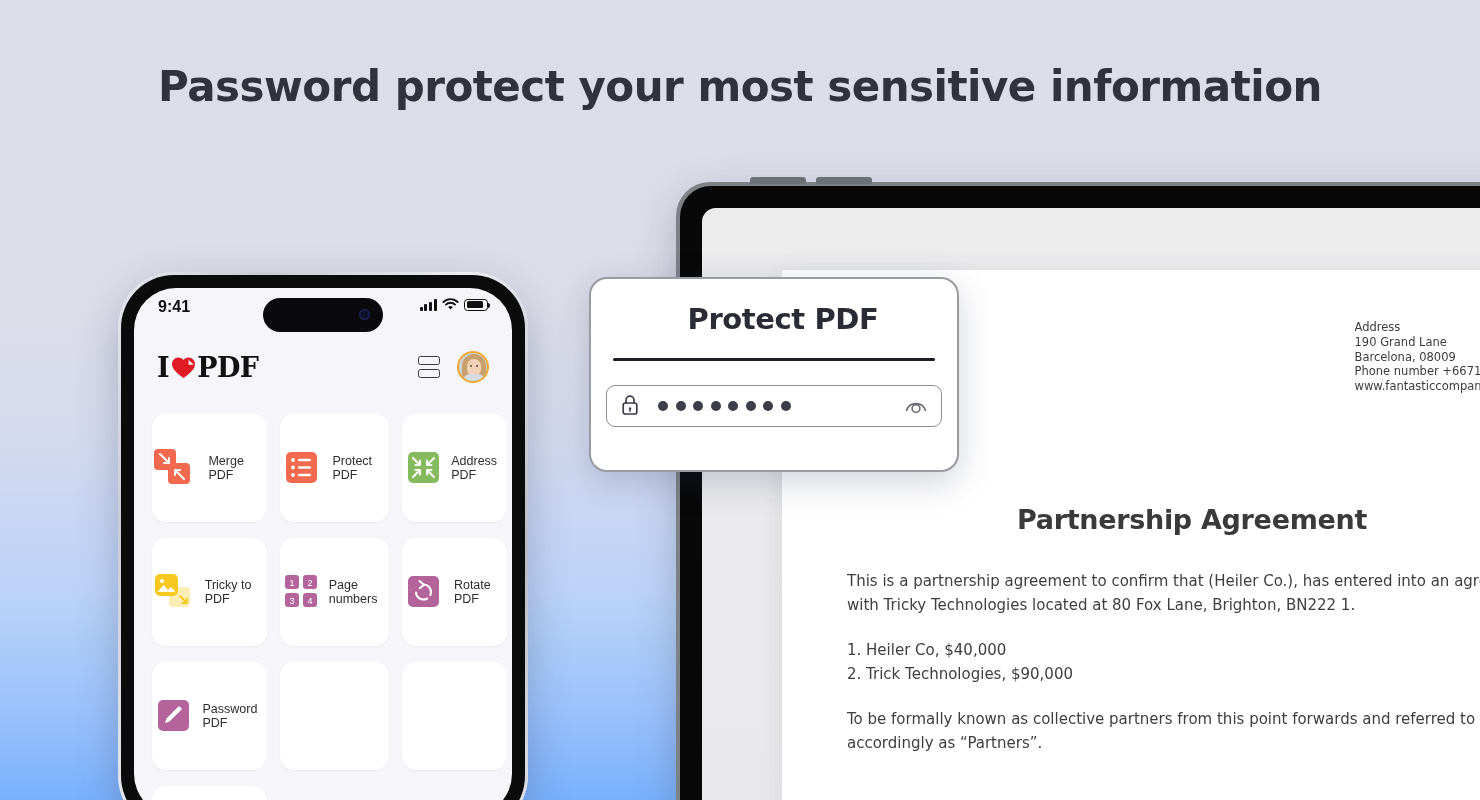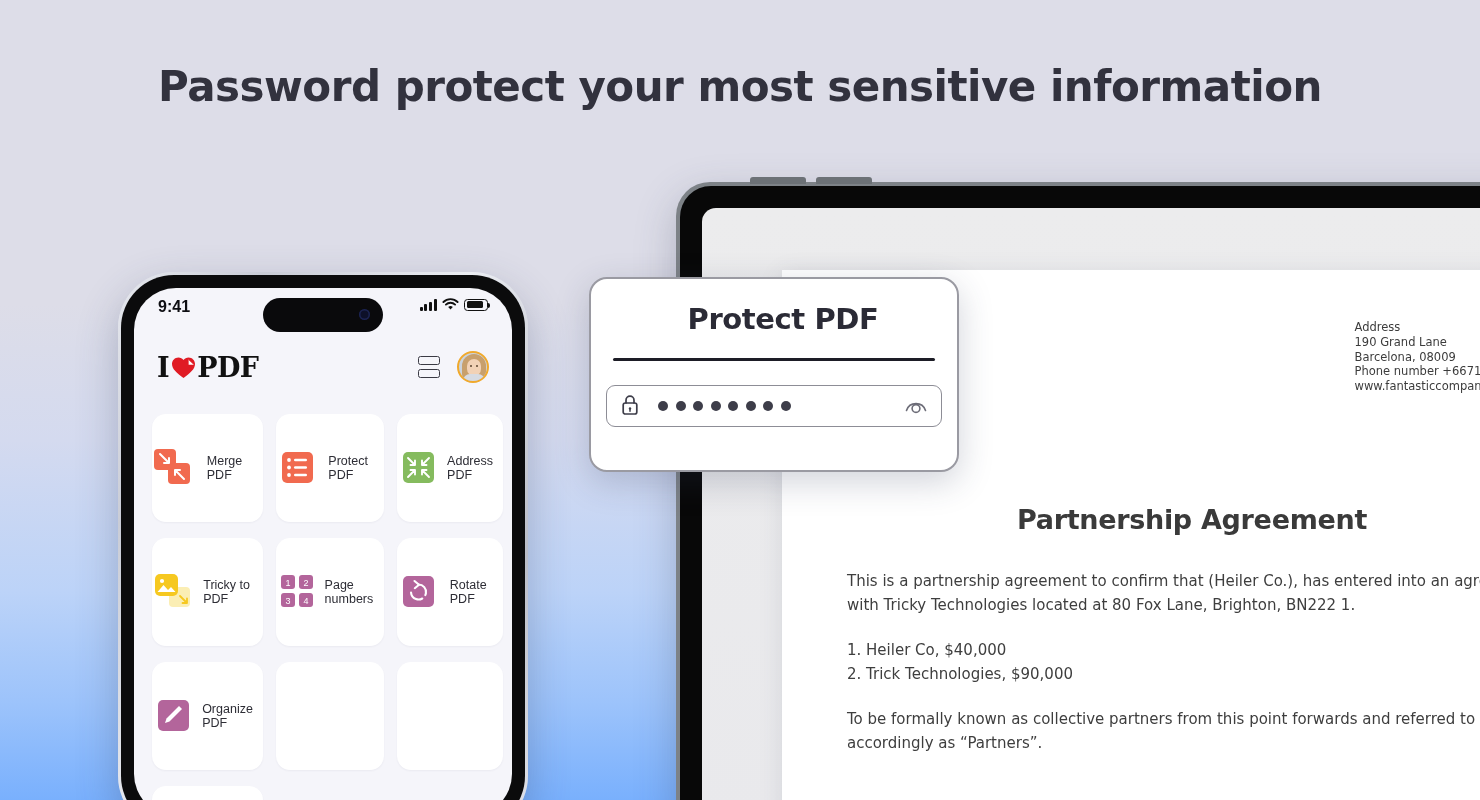--- a/index.html
+++ b/index.html
@@ -364,21 +364,21 @@
           <div class="tool-label">Rotate PDF</div>
         </div>
 
         <div class="tool">
           <div class="tool-ic">
             <div class="sq" style="left:6px;top:4px;width:31px;height:31px;background:#b3659b;border-radius:5px;"></div>
             <svg style="position:absolute;left:0;top:0" width="42" height="40" viewBox="0 0 42 40">
               <path d="M13 27 L14.5 22.5 L27 10 L30 13 L17.5 25.5 Z" fill="#fff"></path>
             </svg>
           </div>
-          <div class="tool-label">Organize PDF</div>
+          <div class="tool-label">Password PDF</div>
         </div>
 
         <div class="tool"></div>
         <div class="tool"></div>
         <div class="tool"></div>
       </div>
 
     </div>
   </div>
 </div>

